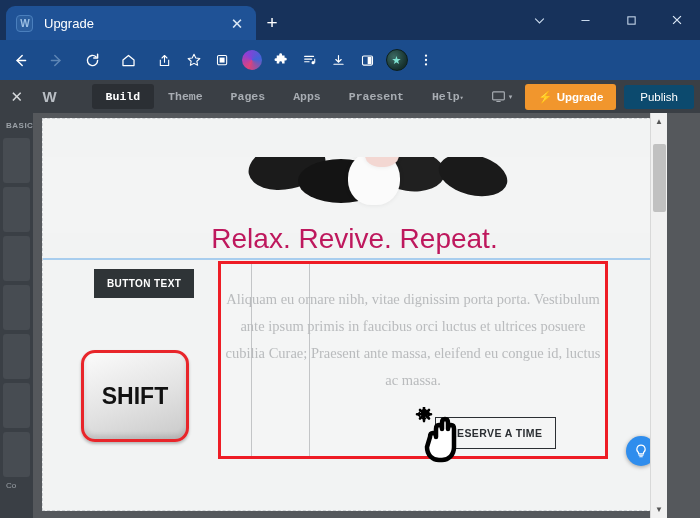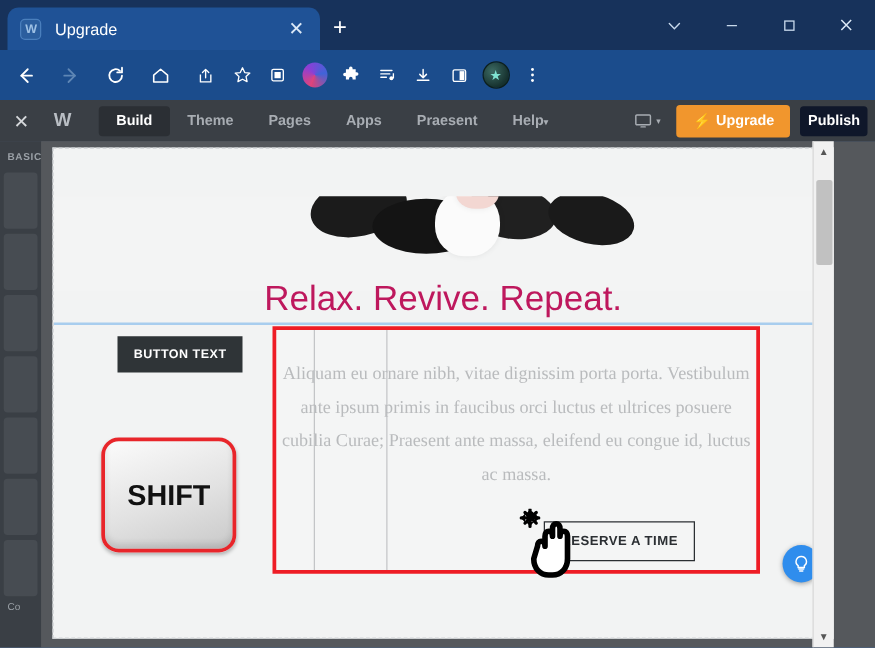--- a/index.html
+++ b/index.html
@@ -88,36 +88,36 @@
   
   .wnav {
     position: absolute; left: 0; top: 80px; width: 700px; height: 33px;
     background: #3a3f45; display: flex; align-items: center;
   }
   .wnav-x { width: 34px; text-align: center; color: #d5d8db; font-size: 15px; }
   .wnav-logo {
     width: 30px; text-align: center; color: #b9bec4; font-size: 15px;
     font-weight: bold; letter-spacing: -2px;
   }
-  .wnav-items { display: flex; align-items: flex-end; margin-left: 15px; }
+  .wnav-items { display: flex; align-items: flex-end; margin-left: 28px; font-family: Liberation Mono, monospace; }
   .wnav-item {
     color: #a8adb3; font-size: 11.5px; font-weight: bold;
     padding: 6px 14px; border-radius: 3px; white-space: nowrap;
   }
   .wnav-item.active { background: #2b2f34; color: #ffffff; }
   .wnav-right { margin-left: auto; display: flex; align-items: center; padding-right: 6px; }
   .wnav-device { color: #a8adb3; padding: 0 13px; display: flex; align-items: center; gap: 3px; }
   .caret { font-size: 7px; }
   .btn-upgrade {
     background: #f1962d; color: #ffffff; font-size: 11.5px; font-weight: bold;
     padding: 6px 13px; border-radius: 3px; display: flex; align-items: center; gap: 4px;
   }
   .btn-publish {
-    background: #0f172a; color: #ffffff; font-size: 11.5px; font-weight: bold;
-    padding: 6px 6px; border-radius: 3px; margin-left: 8px;
+    background: #0c4a6e; color: #ffffff; font-size: 11.5px; font-weight: normal;
+    padding: 6px 16px; border-radius: 3px; margin-left: 8px;
   }
 
   
   .ebody {
     position: absolute; left: 0; top: 113px; width: 700px; height: 405px;
     background: #55585c;
   }
   .sidebar {
     position: absolute; left: 0; top: 0; width: 33px; height: 405px;
     background: #3a3f45; overflow: hidden;

